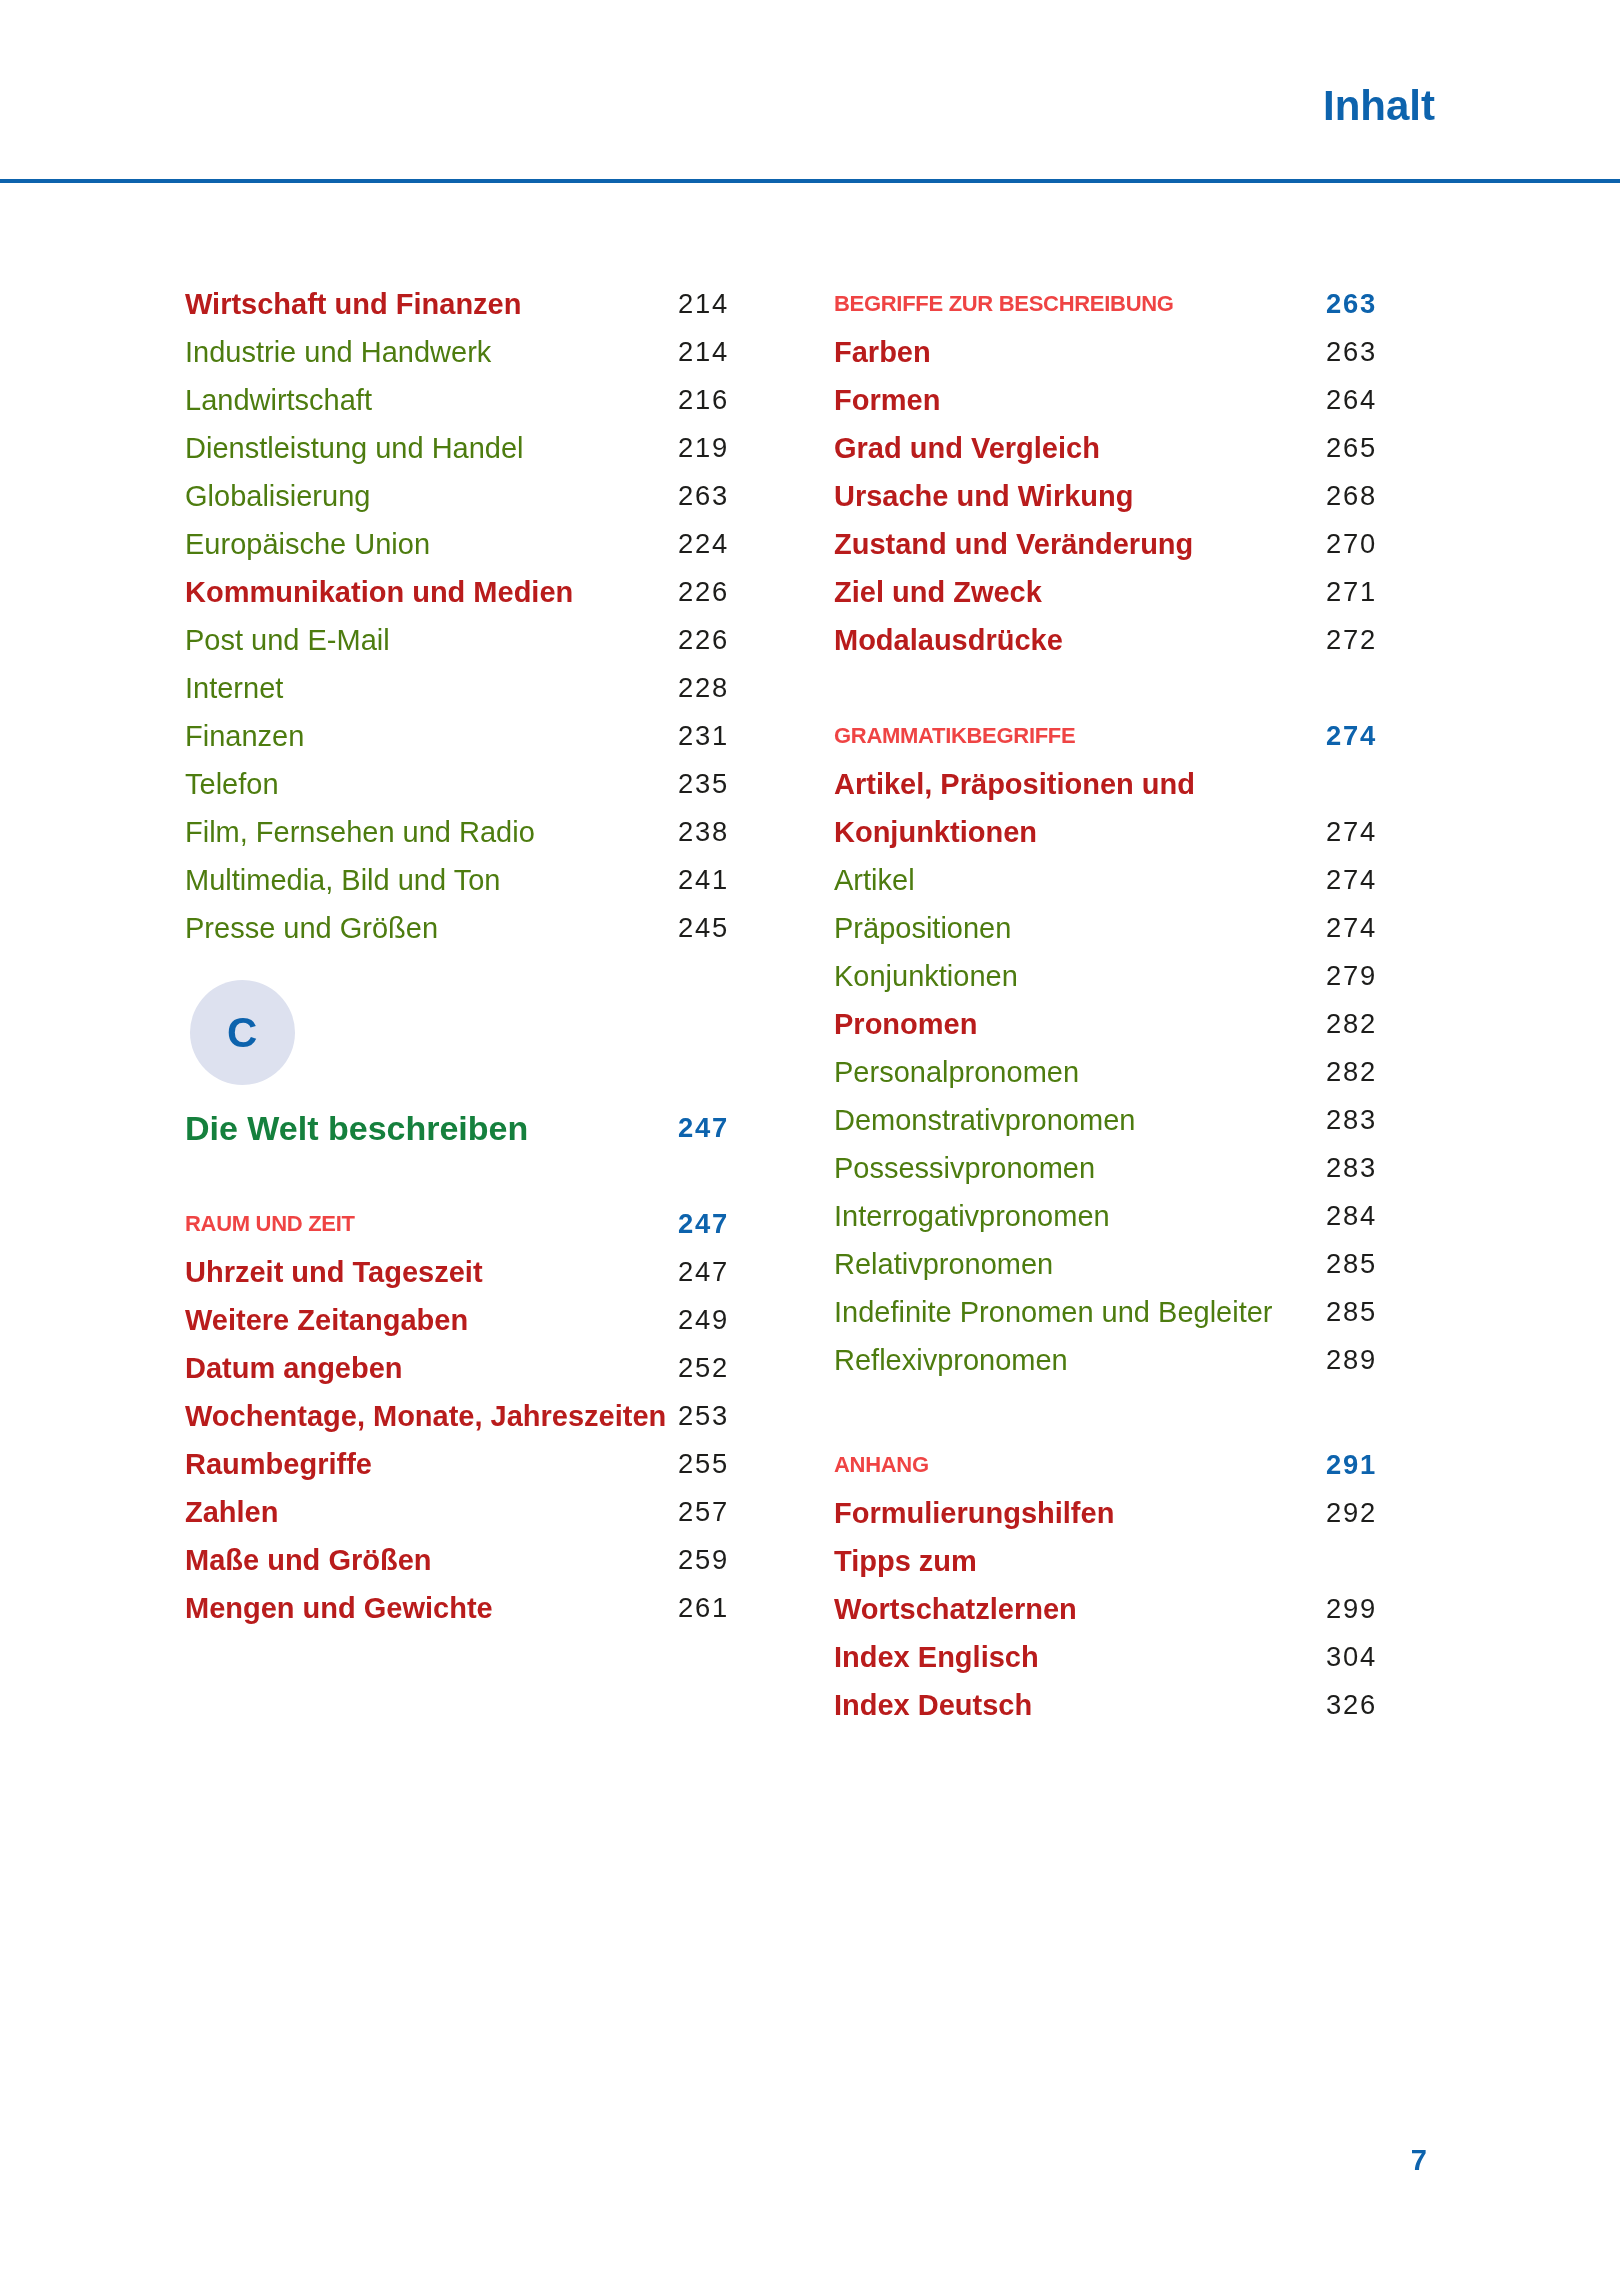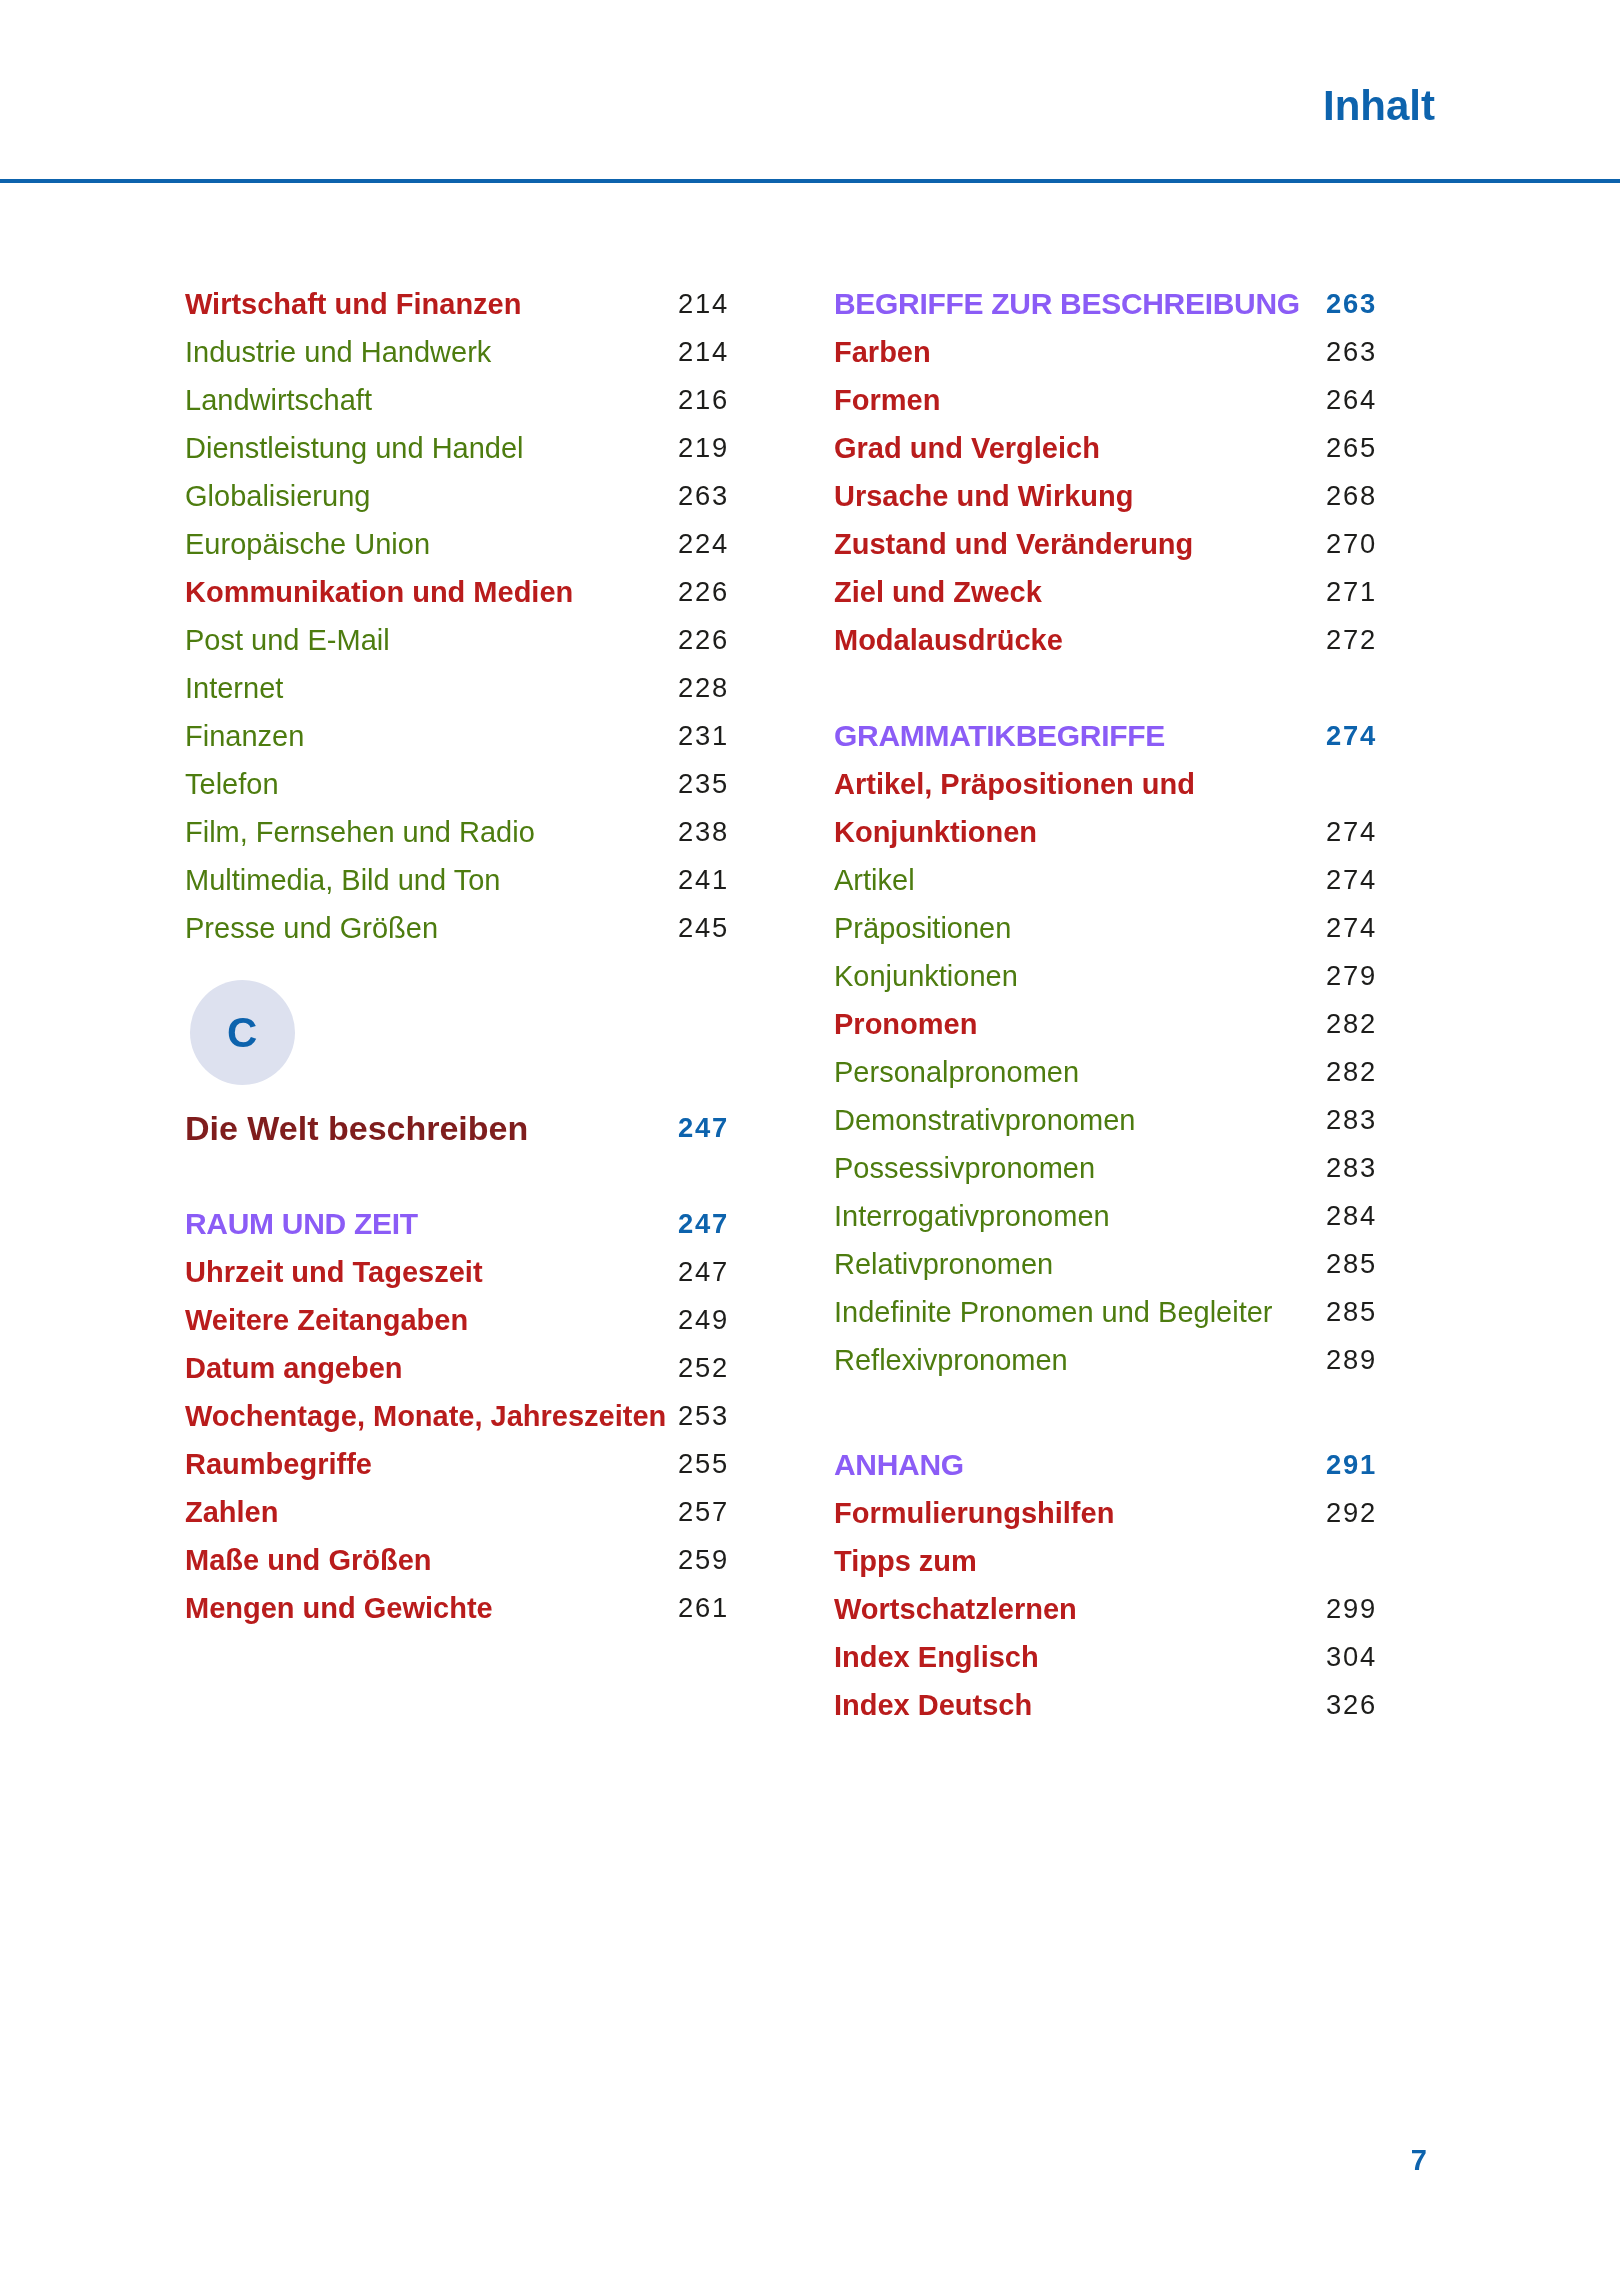--- a/index.html
+++ b/index.html
@@ -18,23 +18,23 @@
     position:absolute;top:179px;left:0;
     width:1621px;height:3.7px;background:#0d63ad;
   }
   .col{position:absolute;top:280px;}
   .col-left{left:185px;width:544px;}
   .col-right{left:834px;width:543px;}
   .row{height:48px;display:flex;align-items:center;}
   .row .label{font-size:29px;white-space:nowrap;}
   .row.regular .label{font-weight:400;color:#4d7c0f;}
   .row.bold .label{font-weight:700;color:#b91c1c;}
-  .row.section .label{font-size:30px;font-weight:700;color:#8b5cf6;letter-spacing:-0.3px;}
+  .row.section .label{font-size:22px;font-weight:700;color:#ef4444;letter-spacing:-0.3px;}
   .row.title{height:48px;}
-  .row.title .label{font-size:34px;font-weight:700;color:#7f1d1d;}
+  .row.title .label{font-size:34px;font-weight:700;color:#15803d;}
   .num{
     margin-left:auto;
     font-size:27.4px;font-weight:400;color:#1d1d1b;
     letter-spacing:1.8px;white-space:nowrap;
   }
   .row.section .num,.row.title .num{font-weight:700;color:#0d63ad;}
   .badge{
     width:105px;height:105px;border-radius:50%;
     background:#dde1ef;margin-left:4.6px;
     display:flex;align-items:center;justify-content:center;

